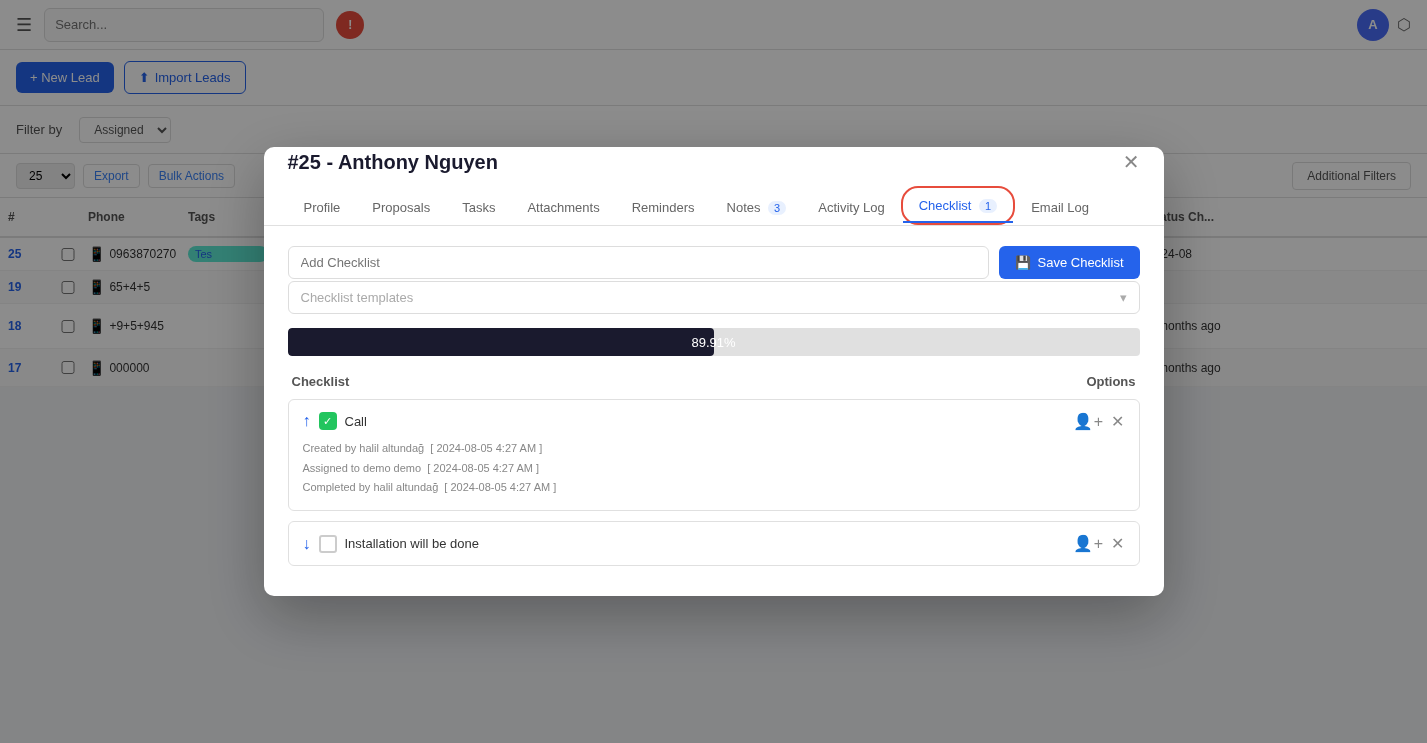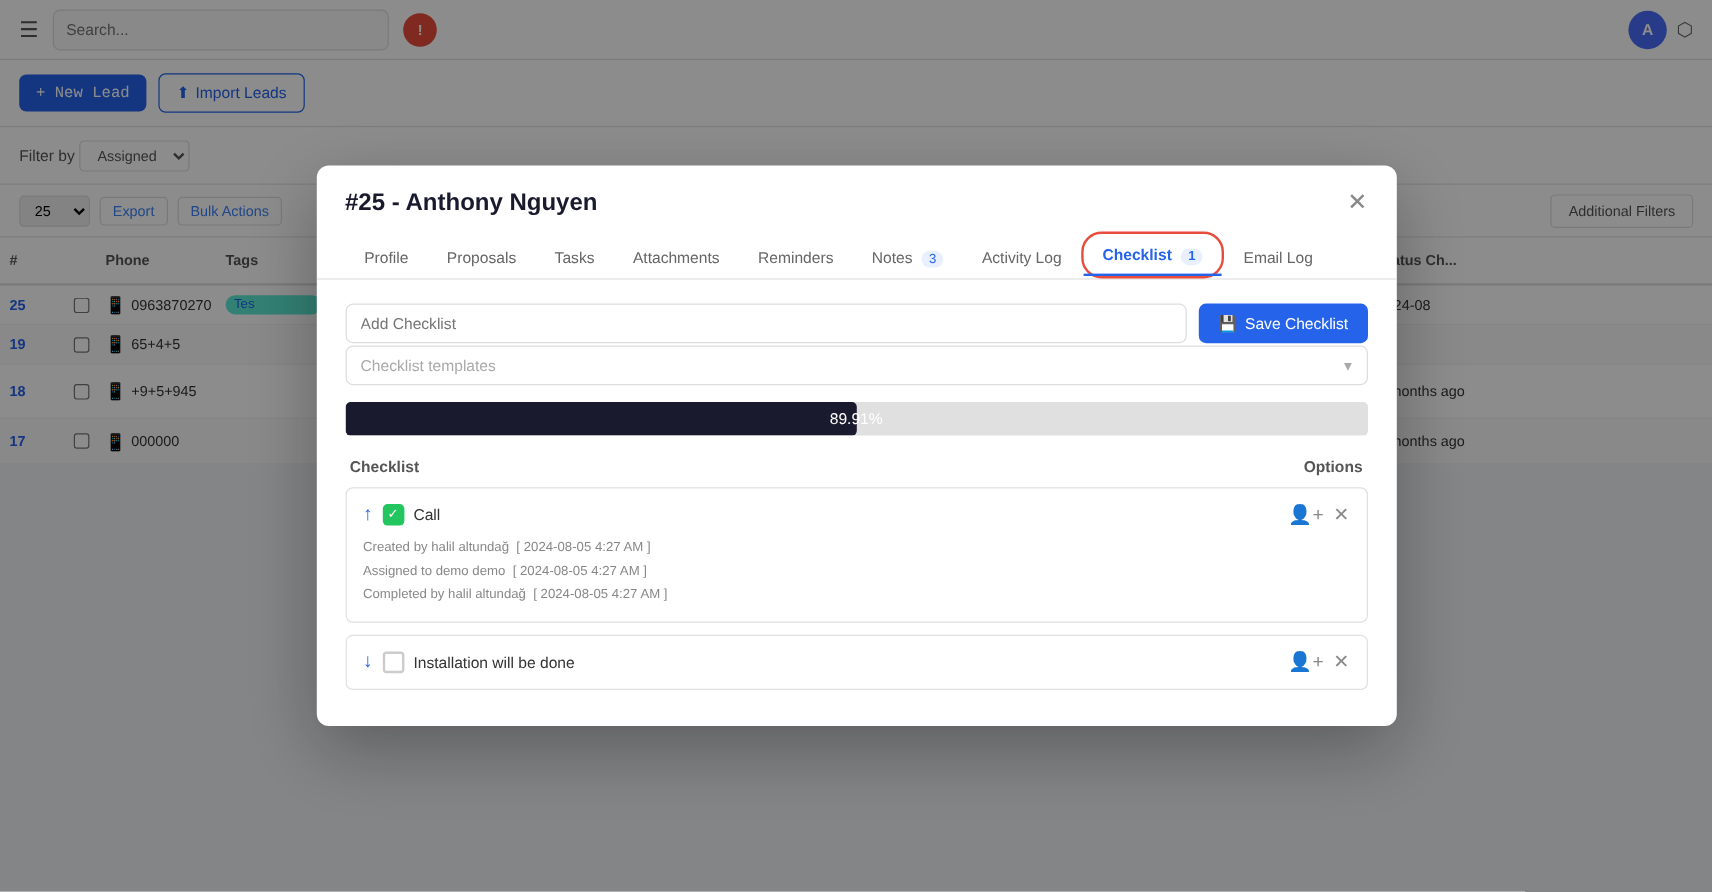--- a/index.html
+++ b/index.html
@@ -6,25 +6,25 @@
     body { font-family: -apple-system, BlinkMacSystemFont, 'Segoe UI', sans-serif; background: #f0f2f5; font-size: 13px; color: #333; overflow: hidden; }
 
     
     .topbar { height: 50px; background: #fff; border-bottom: 1px solid #e0e0e0; display: flex; align-items: center; padding: 0 16px; gap: 12px; position: relative; z-index: 1; }
     .topbar-menu-icon { font-size: 18px; color: #555; cursor: pointer; }
     .topbar-search { flex: 1; max-width: 280px; height: 34px; border: 1px solid #ddd; border-radius: 6px; padding: 0 10px; font-size: 13px; color: #999; background: #fafafa; }
     .topbar-avatar { width: 32px; height: 32px; border-radius: 50%; background: #4a6cf7; display: flex; align-items: center; justify-content: center; color: #fff; font-size: 13px; font-weight: 600; margin-left: auto; }
 
     
     .actionbar { height: 56px; background: #fff; border-bottom: 1px solid #e0e0e0; display: flex; align-items: center; padding: 0 16px; gap: 10px; }
-    .btn-primary { background: #2563eb; color: #fff; border: none; border-radius: 6px; padding: 8px 14px; font-size: 13px; font-weight: 500; cursor: pointer; display: flex; align-items: center; gap: 5px; font-family: Liberation Mono, monospace; }
+    .btn-primary { background: #2563eb; color: #fff; border: none; border-radius: 6px; padding: 8px 14px; font-size: 13px; font-weight: 500; cursor: pointer; display: flex; align-items: center; gap: 5px; }
     .btn-secondary { background: #fff; color: #2563eb; border: 1px solid #2563eb; border-radius: 6px; padding: 8px 14px; font-size: 13px; font-weight: 500; cursor: pointer; display: flex; align-items: center; gap: 5px; }
 
     
-    .filterbar { height: 48px; background: #fff; border-bottom: 1px solid #e0e0e0; display: flex; align-items: center; padding: 0 16px; gap: 4px; }
+    .filterbar { height: 48px; background: #fff; border-bottom: 1px solid #e0e0e0; display: flex; align-items: center; padding: 0 16px; gap: 17px; }
     .filter-label { font-size: 13px; color: #555; font-weight: 500; }
     .filter-select { border: 1px solid #ddd; border-radius: 4px; padding: 4px 10px; font-size: 12px; color: #555; background: #fff; cursor: pointer; }
 
     
     .toolbarrow { height: 44px; background: #fff; border-bottom: 1px solid #e0e0e0; display: flex; align-items: center; padding: 0 16px; gap: 8px; }
     .toolbar-select { border: 1px solid #ddd; border-radius: 4px; padding: 4px 8px; font-size: 12px; }
     .toolbar-btn { border: 1px solid #ddd; border-radius: 4px; padding: 4px 10px; font-size: 12px; background: #fff; cursor: pointer; color: #3b82f6; }
     .additional-filters-btn { margin-left: auto; border: 1px solid #ddd; border-radius: 4px; padding: 6px 14px; font-size: 12px; background: #fff; cursor: pointer; color: #555; }
 
     
@@ -35,26 +35,26 @@
     .row-id { color: #2563eb; font-weight: 600; }
     .phone-cell { color: #333; display: flex; align-items: center; gap: 4px; }
     .whatsapp-icon { color: #25d366; font-size: 14px; }
     .badge { background: #5eead4; color: #2563eb; border-radius: 10px; padding: 2px 7px; font-size: 11px; }
     .status-btn { border: 1px solid #ddd; border-radius: 4px; padding: 3px 8px; font-size: 11px; background: #fff; cursor: pointer; display: flex; align-items: center; gap: 3px; }
     .avatar-sm { width: 28px; height: 28px; border-radius: 50%; background: #c0392b; display: flex; align-items: center; justify-content: center; overflow: hidden; }
 
     
     .modal-overlay { position: fixed; top: 0; left: 0; right: 0; bottom: 0; background: rgba(0,0,0,0.45); z-index: 100; display: flex; align-items: center; justify-content: center; }
     .modal { background: #fff; border-radius: 10px; width: 900px; max-height: 620px; overflow-y: auto; box-shadow: 0 20px 60px rgba(0,0,0,0.3); position: relative; }
-    .modal-header { display: flex; align-items: center; justify-content: space-between; padding: 20px 24px 0; }
+    .modal-header { display: flex; align-items: center; justify-content: space-between; padding: 4px 24px 0; }
     .modal-title { font-size: 20px; font-weight: 600; color: #1a1a2e; }
     .modal-close { background: none; border: none; font-size: 20px; color: #888; cursor: pointer; line-height: 1; }
     .modal-tabs { display: flex; align-items: flex-end; padding: 0 24px; border-bottom: 1px solid #e0e0e0; margin-top: 12px; gap: 0; }
     .modal-tab { padding: 10px 16px; font-size: 13px; color: #666; cursor: pointer; position: relative; border: none; background: none; white-space: nowrap; }
-    .modal-tab.active { color: #2563eb; font-weight: 700; border-radius: 17px; }
+    .modal-tab.active { color: #2563eb; font-weight: 400; border-radius: 17px; }
     .modal-tab.active::after { content: ''; position: absolute; bottom: 0; left: 0; right: 0; height: 2px; background: #2563eb; }
     .modal-tab-highlighted { border: 2px solid #e74c3c; border-radius: 6px; }
     .tab-badge { background: #e8f0fe; color: #2563eb; border-radius: 10px; padding: 1px 6px; font-size: 11px; margin-left: 4px; }
     .modal-body { padding: 20px 24px; }
 
     
     .add-checklist-row { display: flex; gap: 10px; margin-bottom: 2px; }
     .add-checklist-input { flex: 1; border: 1px solid #ddd; border-radius: 6px; padding: 8px 12px; font-size: 13px; color: #aaa; }
     .save-checklist-btn { background: #2563eb; color: #fff; border: none; border-radius: 6px; padding: 8px 16px; font-size: 13px; cursor: pointer; display: flex; align-items: center; gap: 6px; white-space: nowrap; }
     .save-icon { font-size: 13px; }

